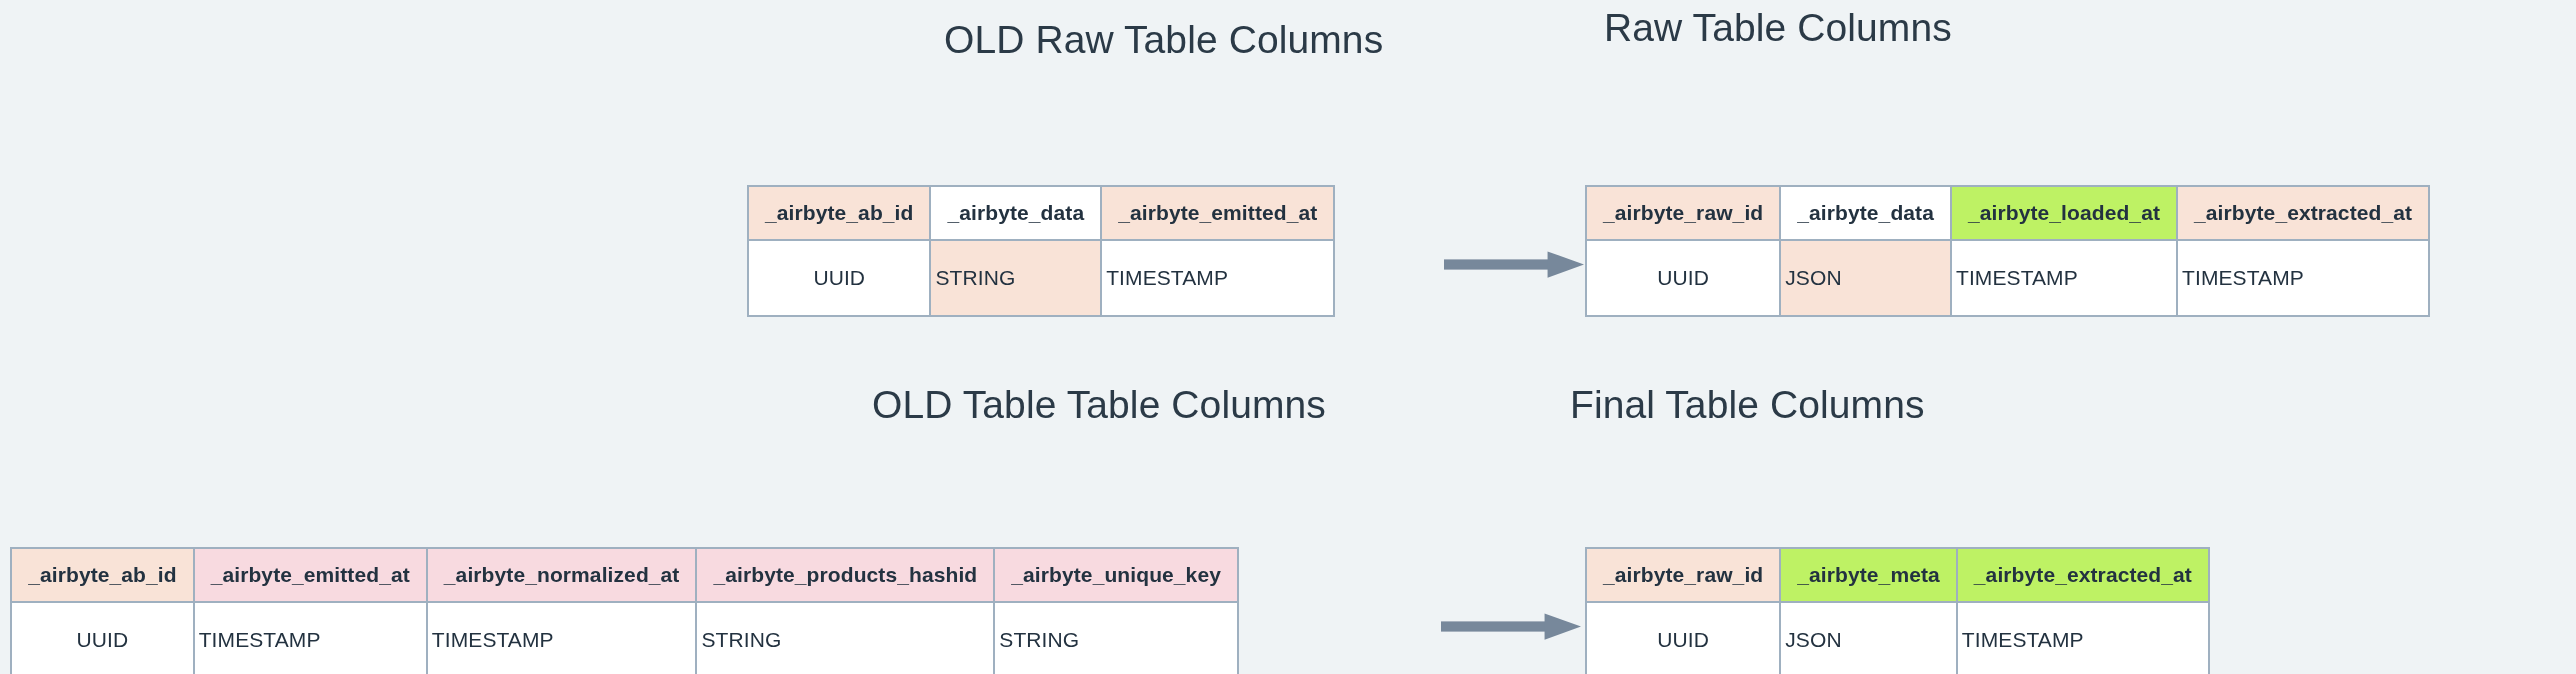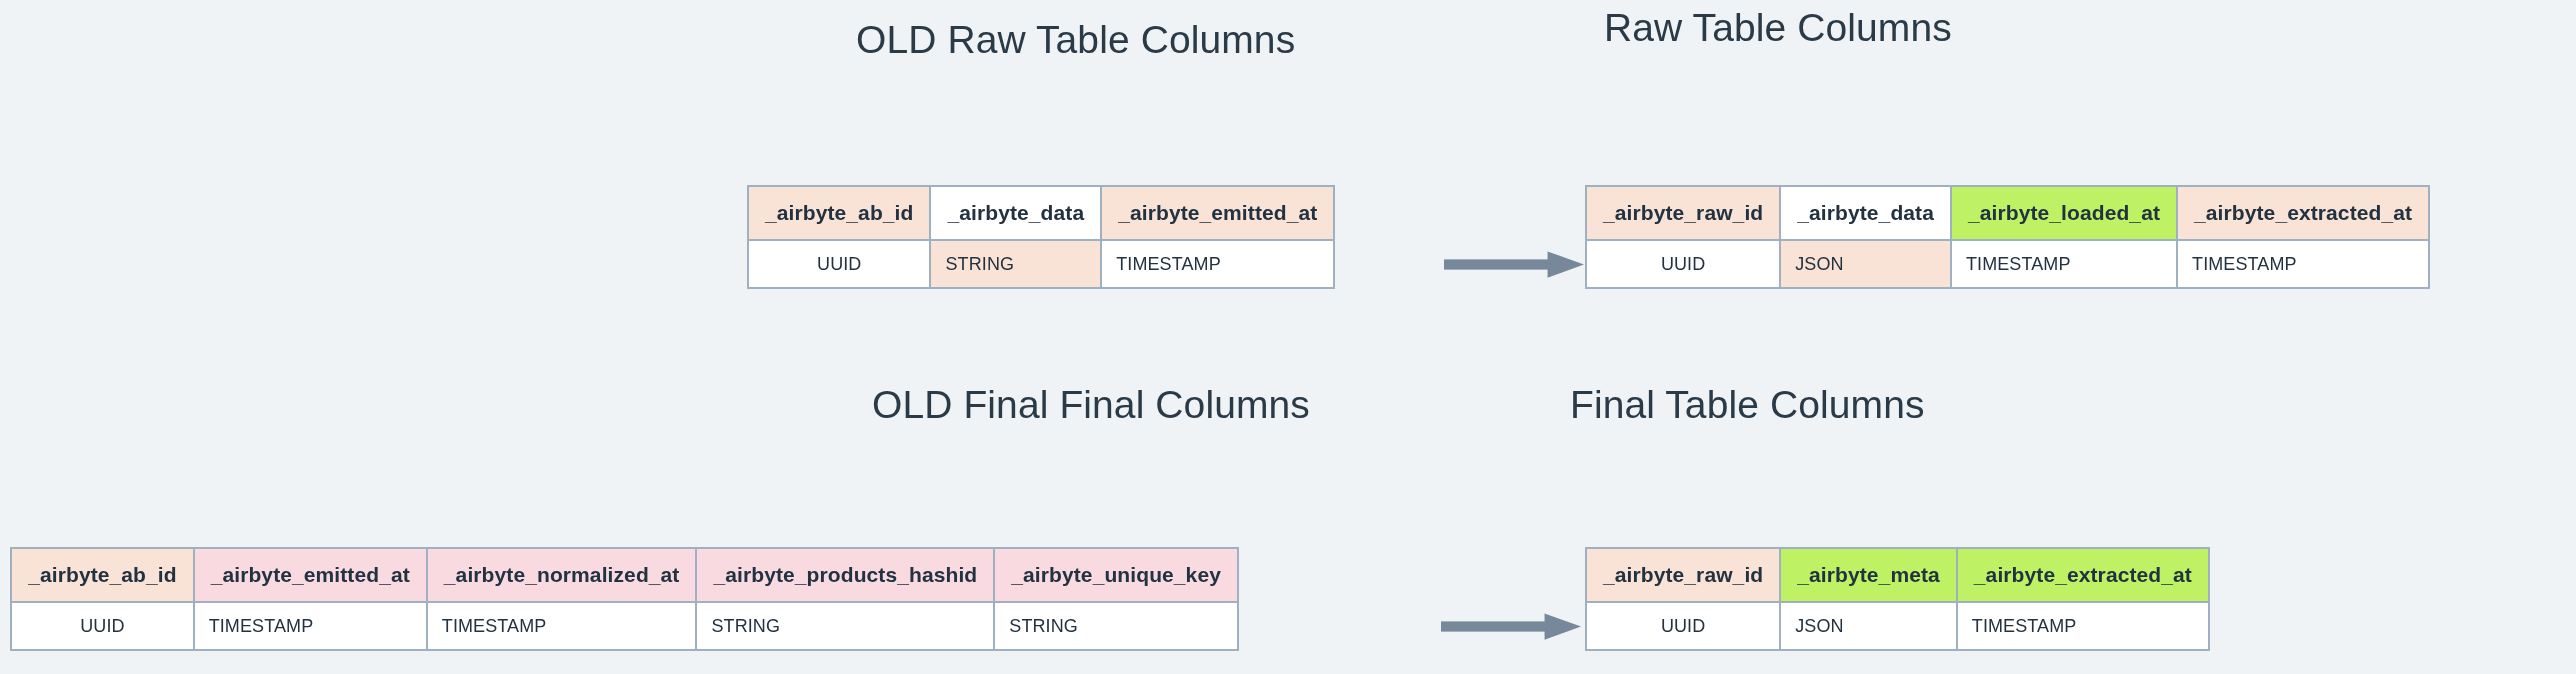--- a/index.html
+++ b/index.html
@@ -25,21 +25,21 @@
   .title {
     position: absolute;
     font-size: 39px;
     font-weight: 400;
     color: #2b3a47;
     white-space: nowrap;
     letter-spacing: 0.1px;
     line-height: 1;
   }
 
-  #title-old-raw   { left: 856px; top: 20.4px; }
+  #title-old-raw   { left: 944px; top: 20.4px; }
   #title-new-raw   { left: 1604px; top: 8px; }
   #title-old-final { left: 872px; top: 385px; }
   #title-new-final { left: 1570px; top: 385px; }
 
   
   .tbl {
     position: absolute;
     border-collapse: collapse;
     background: #ffffff;
     table-layout: fixed;
@@ -54,24 +54,24 @@
   .tbl th {
     height: 54px;
     font-size: 21px;
     font-weight: 700;
     text-align: center;
     white-space: nowrap;
     padding: 0 16px;
     letter-spacing: 0.1px;
   }
   .tbl td {
-    height: 48px;
-    font-size: 18px;
+    height: 76px;
+    font-size: 21px;
     text-align: left;
-    padding: 0 14px;
+    padding: 0 4px;
     letter-spacing: 0.1px;
     vertical-align: middle;
   }
   .tbl td.center { text-align: center; }
 
   .fill-peach { background: #f9e3d7; }
   .fill-pink  { background: #f8dae0; }
   .fill-teal  { background: #bef264; }
   .fill-white { background: #ffffff; margin-top: 24px; }
 
@@ -90,21 +90,21 @@
   #arrow-final { left: 1441px; top: 606px; }
 
 </style>
 </head>
 <body>
 
 <div class="canvas">
 
   <div class="title" id="title-old-raw">OLD Raw Table Columns</div>
   <div class="title" id="title-new-raw">Raw Table Columns</div>
-  <div class="title" id="title-old-final">OLD Final Final Columns</div>
+  <div class="title" id="title-old-final">OLD Table Table Columns</div>
   <div class="title" id="title-new-final">Final Table Columns</div>
 
   <table class="tbl" id="table-old-raw">
       <thead>
         <tr>
           <th class="fill-peach">_airbyte_ab_id</th>
           <th class="fill-white">_airbyte_data</th>
           <th class="fill-peach">_airbyte_emitted_at</th>
         </tr>
       </thead>

